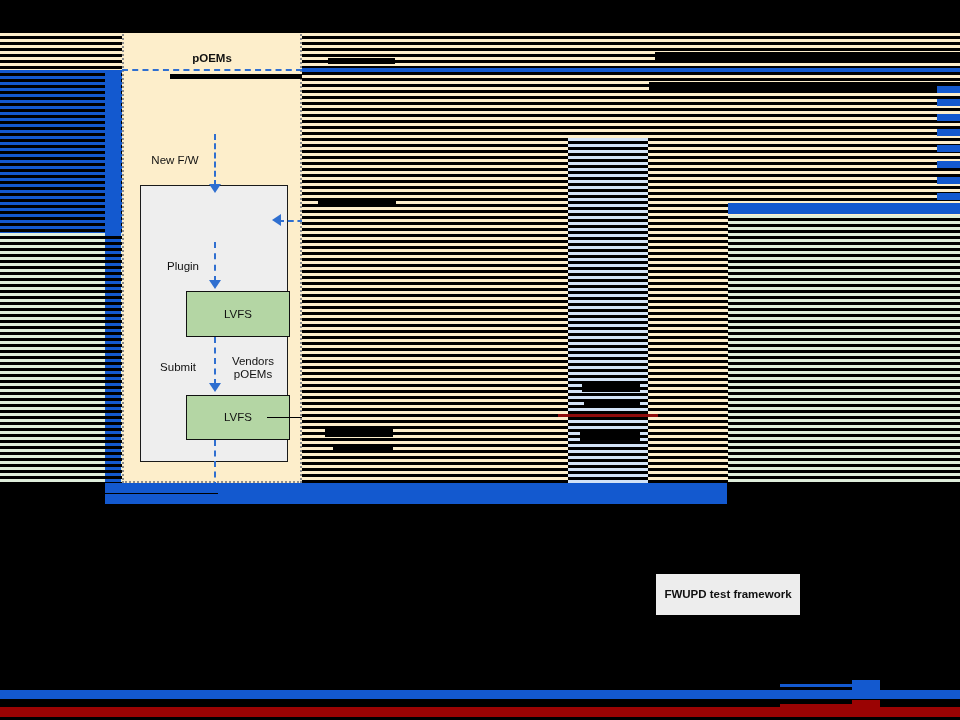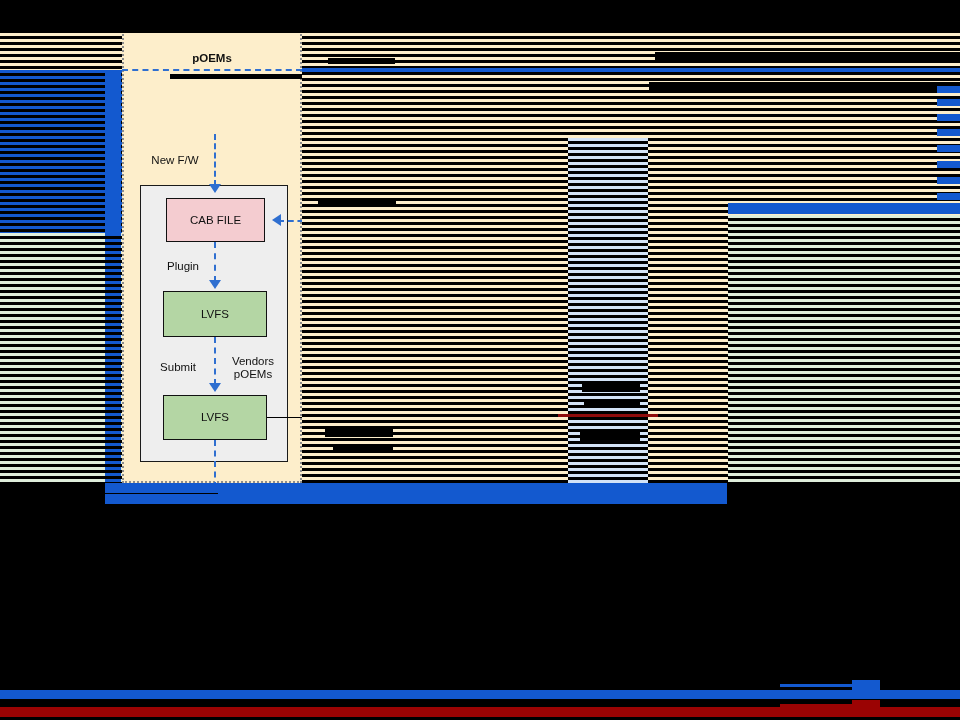--- a/index.html
+++ b/index.html
@@ -19,21 +19,21 @@
   .inner{position:absolute;background:#eeeeee;border:1px solid #1a1a1a;box-sizing:border-box;}
 
   
   .node{
     position:absolute;box-sizing:border-box;border:1px solid #111;
     display:flex;align-items:center;justify-content:center;text-align:center;
     font-size:11.5px;color:#111;line-height:13px;
   }
   .n-blue{background:#ccdcf6;border-color:#14387f;}
   .n-pink{background:#f4ccd0;border-color:#111;}
-  .n-green{background:#b4d6a4;border-color:#111;}
+  .n-green{background:#b4d6a4;border-color:#111;margin-left:23px;}
   .n-grey{background:#ececec;border-color:#111;}
 
   
   .lbl{position:absolute;font-size:11.5px;color:#111;line-height:13px;text-align:center;}
   .lbl-sm{position:absolute;font-size:9px;color:#111;line-height:11px;text-align:center;}
 
   
   .conn{position:absolute;}
   .v-dash-blue{width:0;border-left:2px dashed #2f6fd0;}
   .h-dash-blue{height:0;border-top:2px dashed #2f6fd0;}
@@ -76,23 +76,20 @@
   </div>
   <div class="inner" style="left:411px;top:275px;width:138px;height:187px;"></div>
 
   <div class="lane" style="left:646px;top:215px;width:168px;height:268px;background:#dfeedb;">
     <div class="lane-title" style="top:16px;">Google</div>
     <div class="lane-title" style="top:30px;">(ChromeOS)</div>
   </div>
   <div class="inner" style="left:655px;top:275px;width:157px;height:187px;"></div>
 
 
-  <div class="node n-pink" style="left:166px;top:198px;width:99px;height:44px;">
-    <span>CAB FILE</span>
-  </div>
 
   <div class="node n-green" style="left:163px;top:291px;width:104px;height:46px;">
     <span>LVFS</span>
   </div>
 
   <div class="node n-green" style="left:163px;top:395px;width:104px;height:45px;">
     <span>LVFS</span>
   </div>
 
   <div class="node n-blue" style="left:430px;top:205px;width:101px;height:31px;">
@@ -196,20 +193,23 @@
   <div class="bluebar" style="left:937px;top:193px;width:23px;height:7px;"></div>
 
   <div class="bluebar" style="left:728px;top:203px;width:232px;height:11px;"></div>
 
   <div class="bluebar" style="left:105px;top:483px;width:622px;height:10px;"></div>
   <div class="bluebar" style="left:105px;top:494px;width:622px;height:10px;"></div>
   <div class="bluebar" style="left:218px;top:488px;width:509px;height:8px;"></div>
 
   <div class="blackbar" style="left:0;top:504px;width:960px;height:216px;"></div>
 
+  <div class="node n-grey" style="left:656px;top:574px;width:144px;height:41px;border:none;background:#ededed;font-weight:bold;">
+    <span>FWUPD test framework</span>
+  </div>
 
   <div class="bluebar" style="left:780px;top:684px;width:86px;height:3px;"></div>
   <div class="bluebar" style="left:852px;top:680px;width:28px;height:15px;"></div>
   <div class="bluebar" style="left:0;top:690px;width:960px;height:9px;"></div>
   <div class="blackbar" style="left:0;top:699px;width:960px;height:4px;"></div>
   <div class="redbar" style="left:780px;top:704px;width:86px;height:3px;"></div>
   <div class="redbar" style="left:852px;top:700px;width:28px;height:15px;"></div>
   <div class="redbar" style="left:0;top:707px;width:960px;height:10px;"></div>
   <div class="blackbar" style="left:0;top:717px;width:960px;height:3px;"></div>
 

